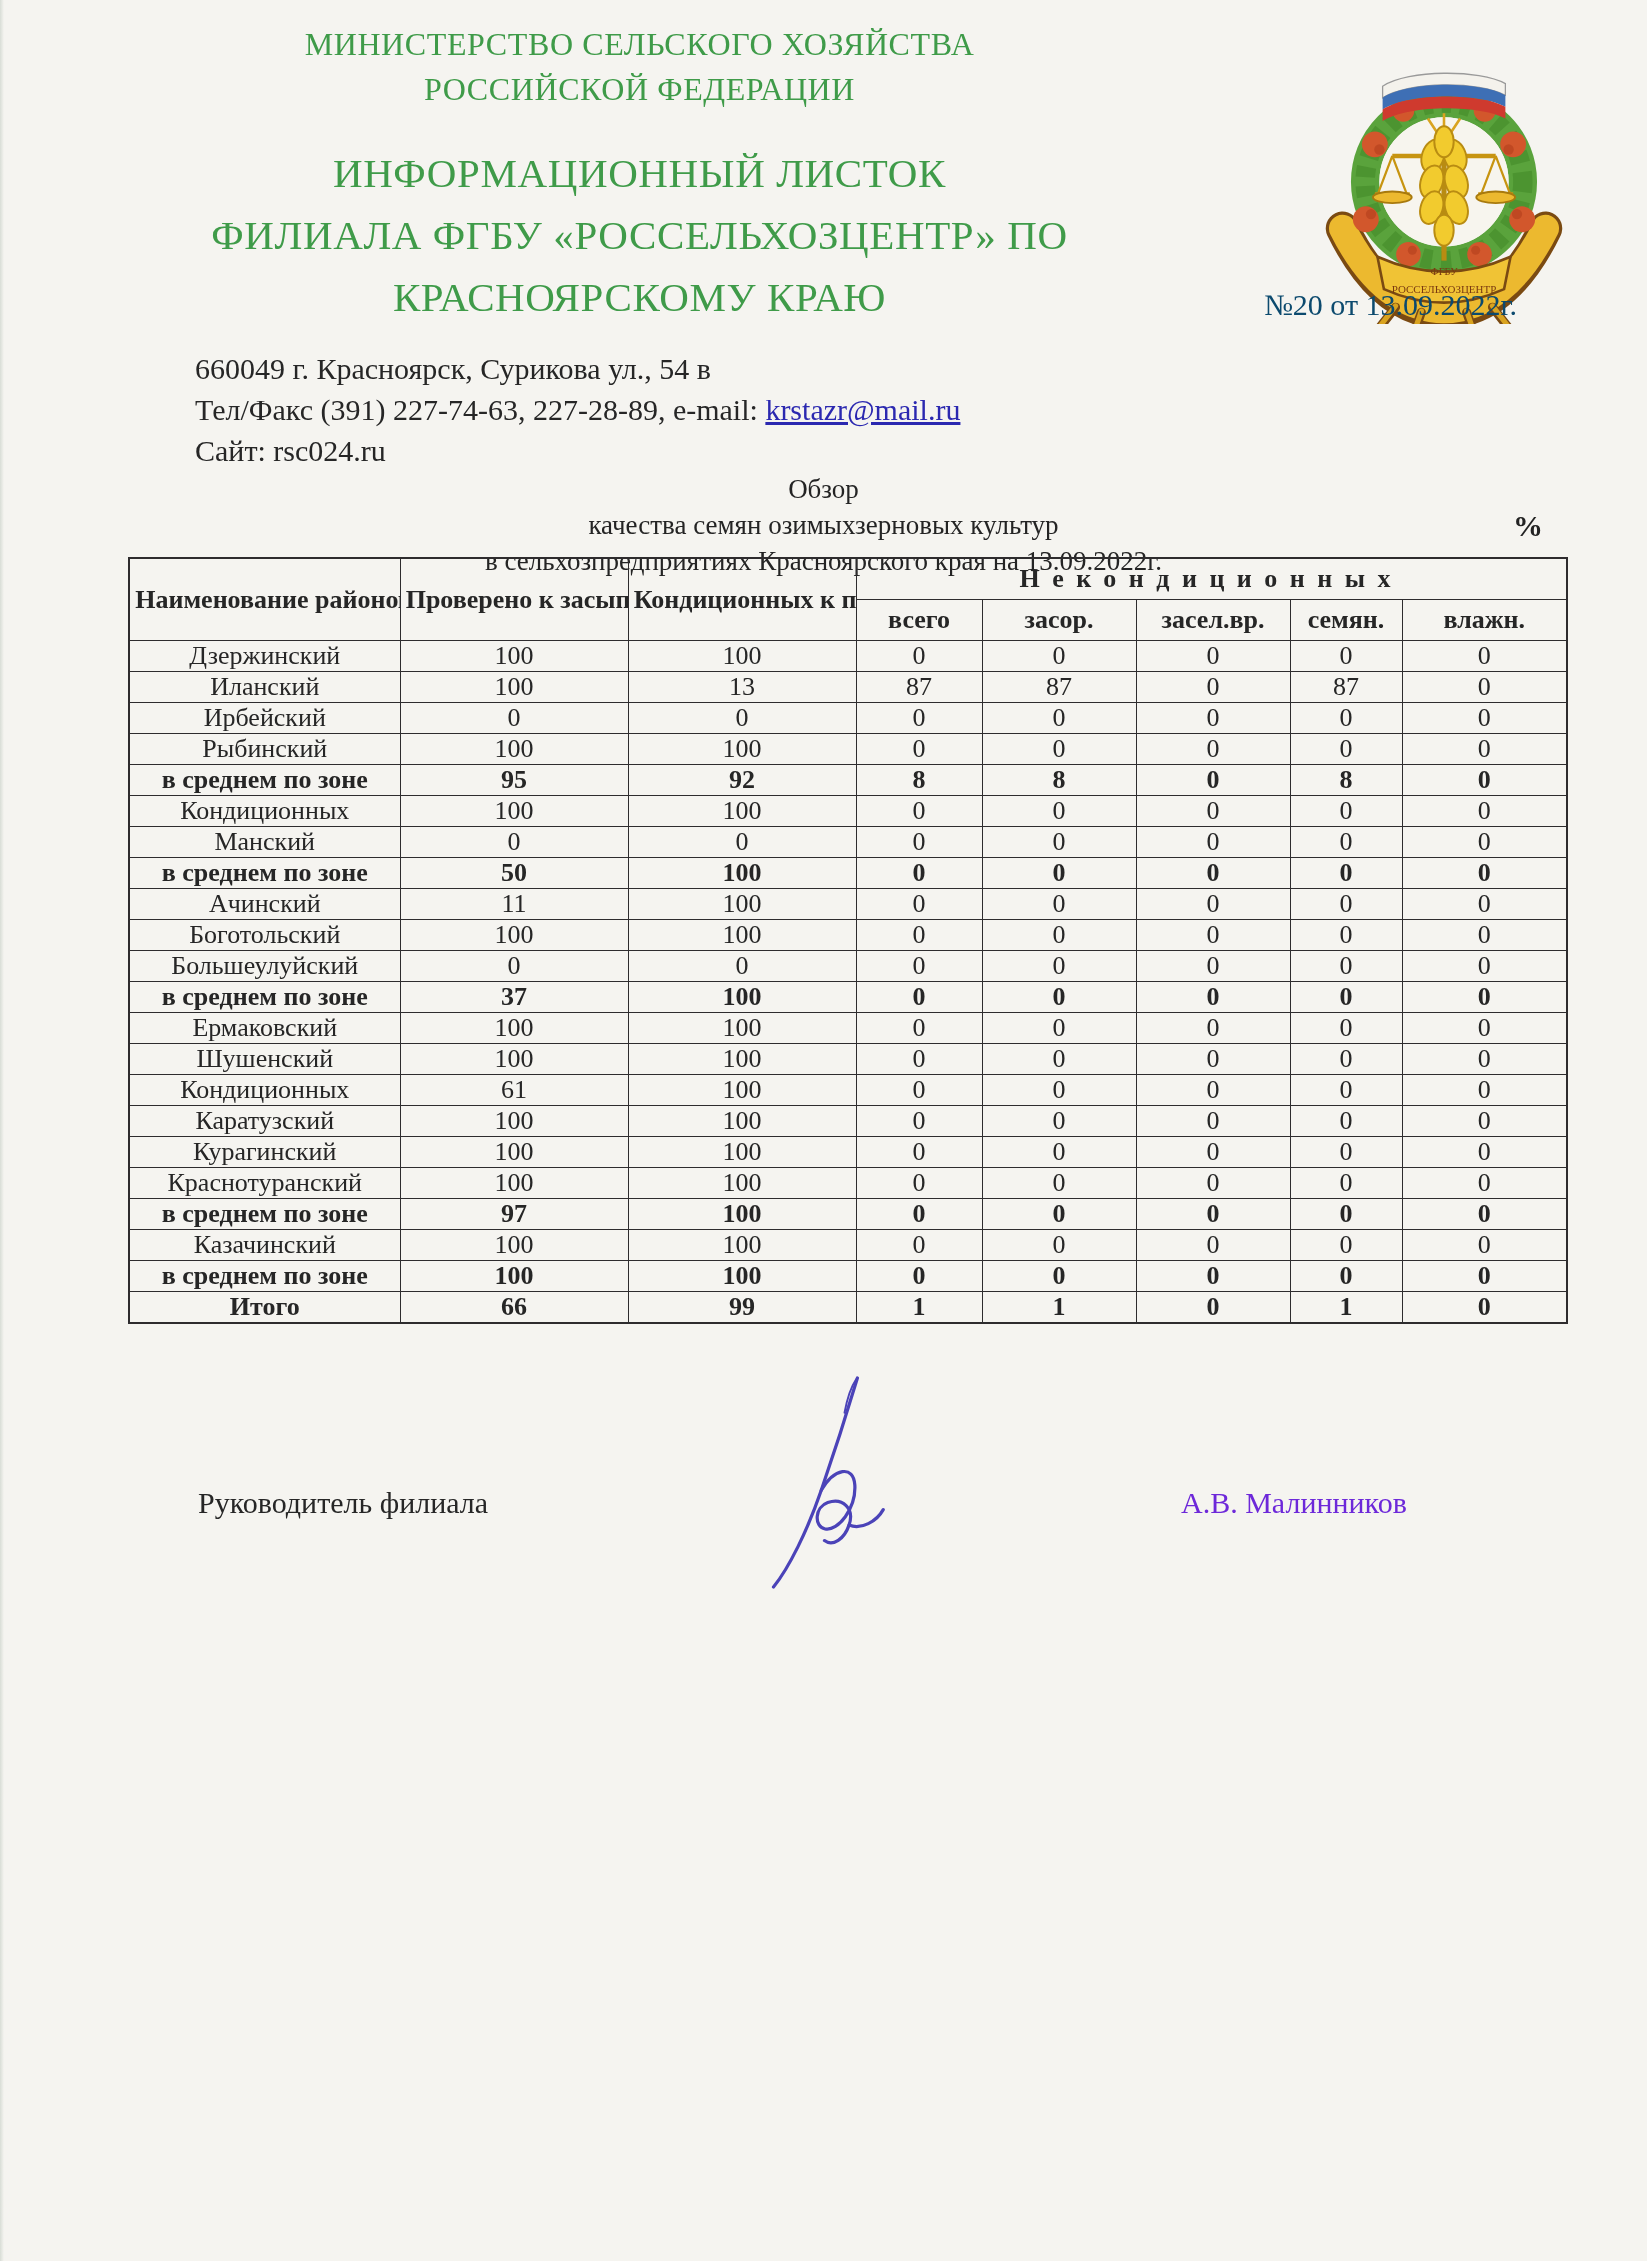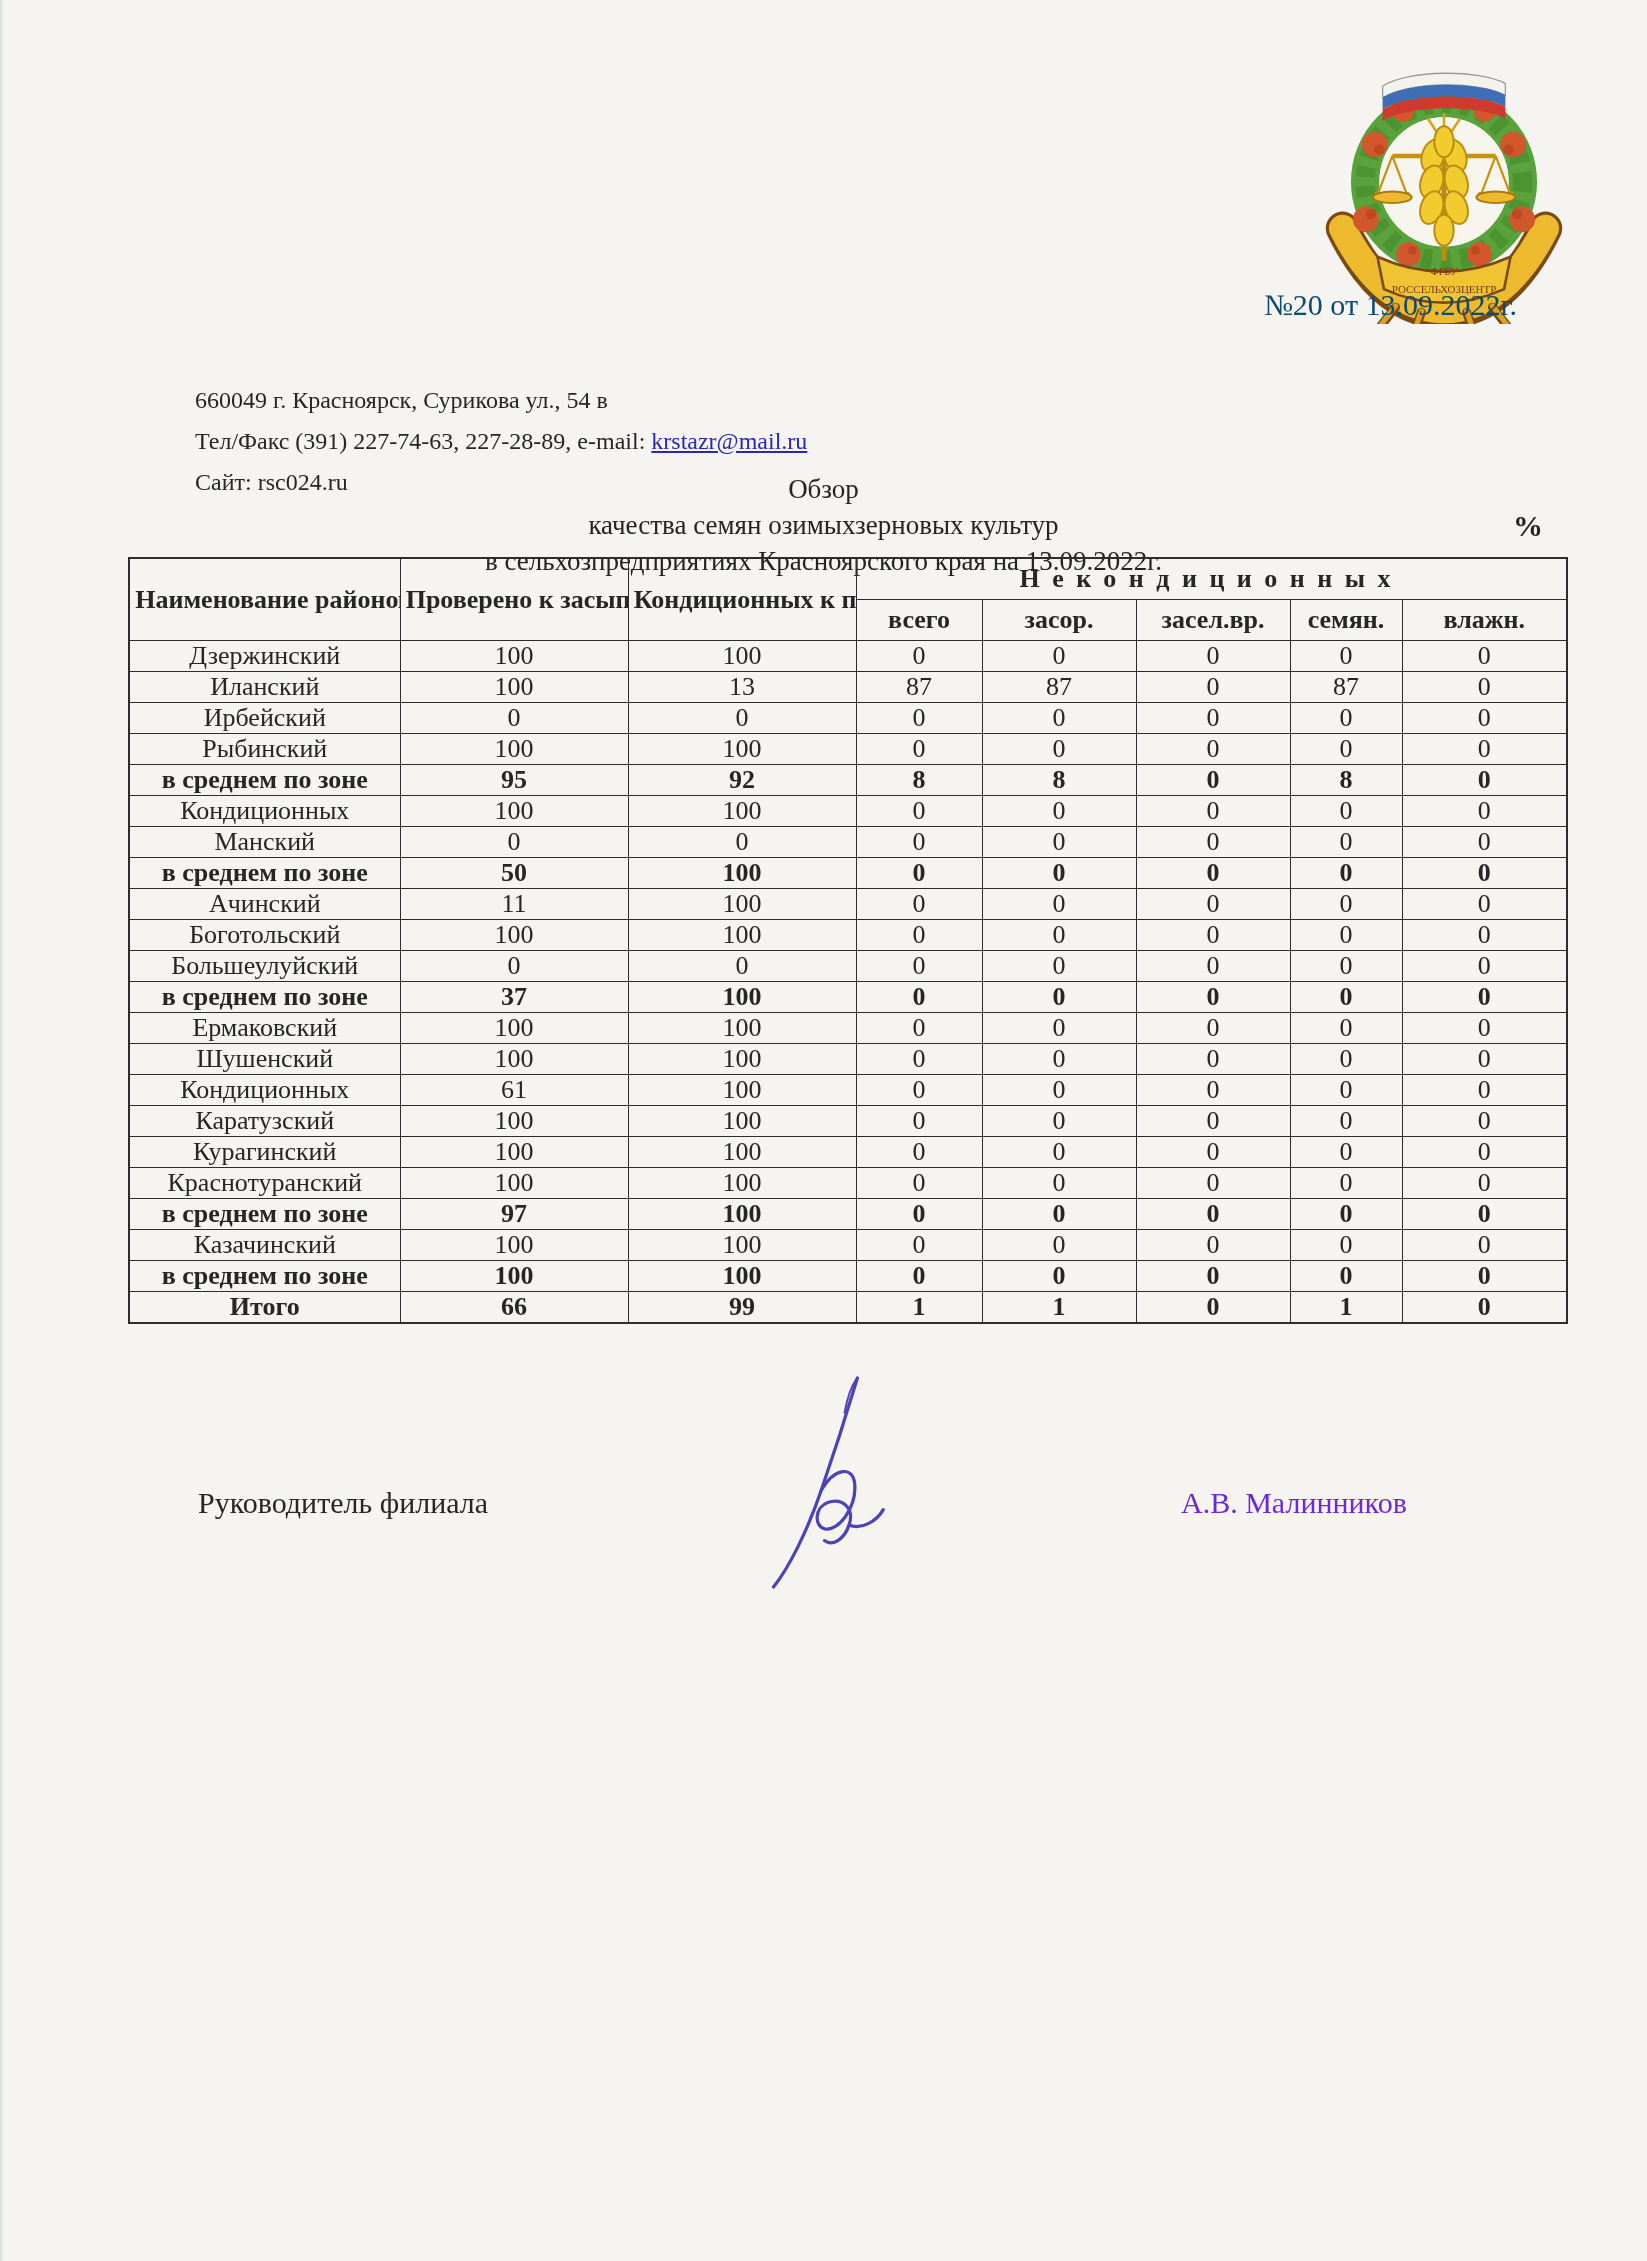--- a/index.html
+++ b/index.html
@@ -30,21 +30,21 @@
     color:var(--green);
   }
   .ministry{font-size:32px;line-height:45px;letter-spacing:0.6px;}
   .org-title{margin-top:30px;font-size:41px;line-height:62px;letter-spacing:0.6px;}
   .logo{position:absolute;top:59px;left:1318px;width:252px;height:265px;}
   .doc-number{
     position:absolute;top:288px;left:0;width:1517px;text-align:right;
     font-size:30px;color:#0c4a6e;
   }
   .contacts{
-    position:absolute;top:380px;left:195px;font-size:24px;line-height:41px;color:#262626;
+    position:absolute;top:348px;left:195px;font-size:30px;line-height:41px;color:#262626;
   }
   .contacts a{color:var(--link);text-decoration:underline;cursor:pointer;}
   .subject{
     position:absolute;top:471px;left:0;width:1647px;text-align:center;
     font-weight:normal;font-size:27px;line-height:36px;color:#242424;
   }
   .percent{
     position:absolute;top:509px;left:1486px;width:84px;text-align:center;
     font-weight:bold;font-size:30px;
   }
@@ -82,20 +82,31 @@
   }
   .signature{
     position:absolute;top:1374px;left:718px;width:213px;height:217px;
   }
 </style>
 </head>
 <body>
 
 <div class="page">
 
+  <div class="header-text">
+    <div class="ministry">
+      <div>МИНИСТЕРСТВО СЕЛЬСКОГО ХОЗЯЙСТВА</div>
+      <div>РОССИЙСКОЙ ФЕДЕРАЦИИ</div>
+    </div>
+    <div class="org-title">
+      <div>ИНФОРМАЦИОННЫЙ ЛИСТОК</div>
+      <div>ФИЛИАЛА ФГБУ «РОССЕЛЬХОЗЦЕНТР» ПО</div>
+      <div>КРАСНОЯРСКОМУ КРАЮ</div>
+    </div>
+  </div>
 
   <div class="logo">
     <svg viewBox="0 0 390 410" width="252" height="265" xmlns="http://www.w3.org/2000/svg">
 
       <g stroke-linecap="round">
         <path d="M38,262 Q100,390 195,392 Q290,390 352,262" fill="none" stroke="#7a4a12" stroke-width="52"></path>
         <path d="M38,262 Q100,386 195,388 Q290,386 352,262" fill="none" stroke="#ecb92f" stroke-width="42"></path>
         <path d="M120,384 L95,416 M160,392 L150,420 M230,392 L240,420 M270,384 L295,416" stroke="#7a4a12" stroke-width="14"></path>
         <path d="M120,382 L97,412 M160,390 L151,416 M230,390 L239,416 M270,382 L293,412" stroke="#d9a31f" stroke-width="8"></path>
       </g>

